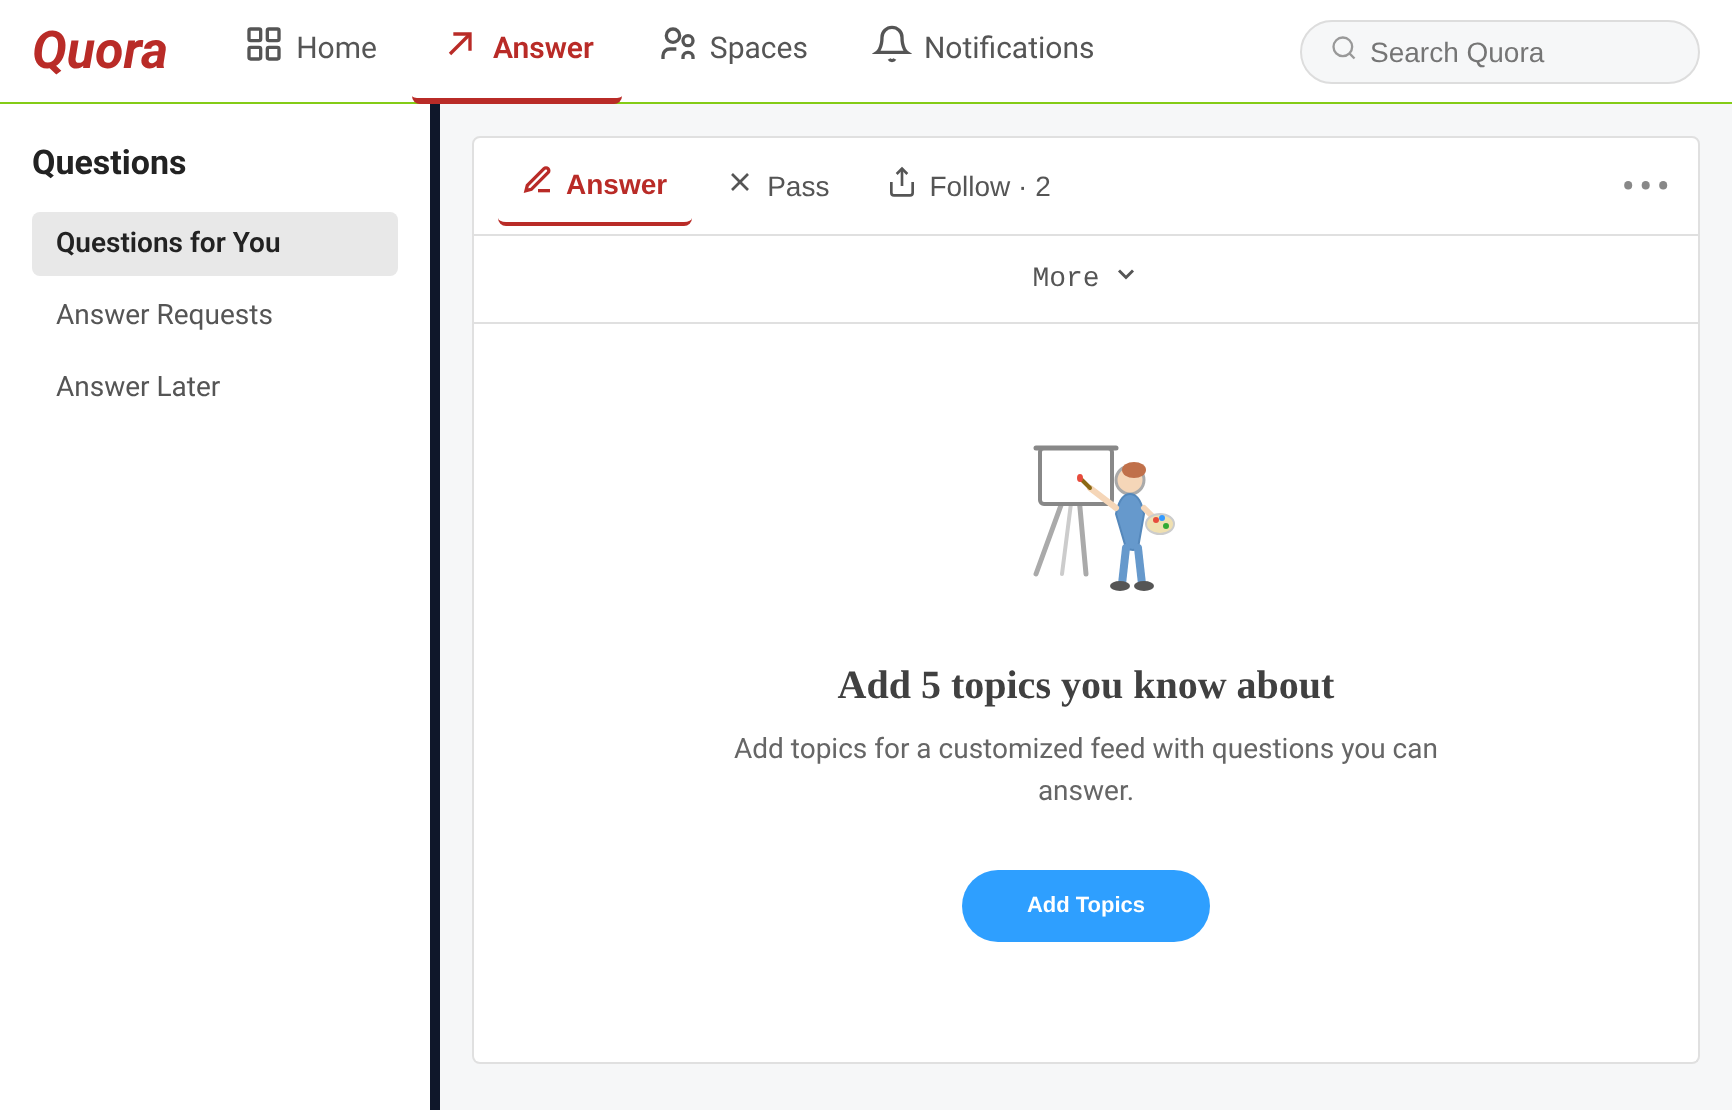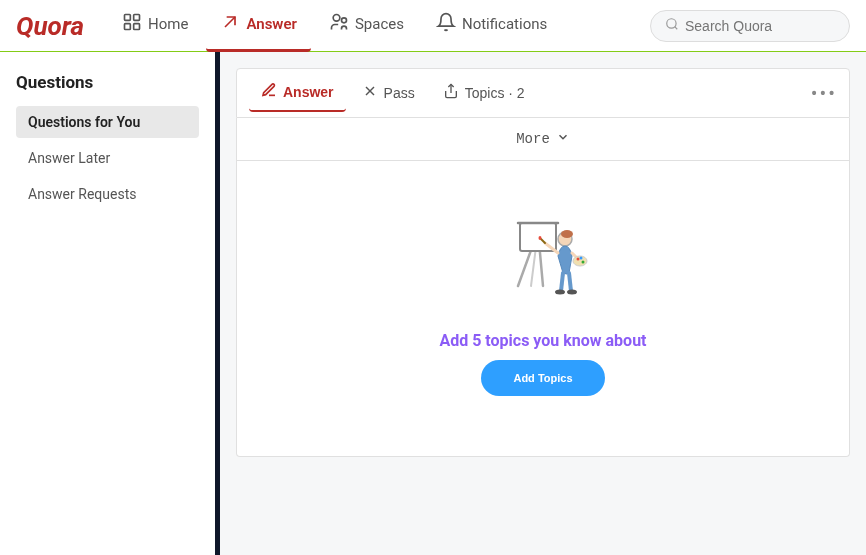--- a/index.html
+++ b/index.html
@@ -73,21 +73,21 @@
     
     .empty-card {
       background: #fff; border: 1px solid #e0e0e0; border-top: none;
       border-radius: 0 0 4px 4px;
       display: flex; flex-direction: column; align-items: center;
       padding: 40px 20px 60px; text-align: center;
     }
     .empty-illustration {
       width: 110px; height: 110px; margin-bottom: 20px;
     }
-    .empty-title { font-size: 16px; font-weight: 700; color: #8b5cf6; margin-bottom: 10px; }
+    .empty-title { font-size: 20px; font-weight: 700; color: #404040; margin-bottom: 10px; font-family: Liberation Serif, serif; }
     .empty-desc { font-size: 14px; color: #666; margin-bottom: 28px; max-width: 380px; line-height: 1.5; }
     .add-topics-btn {
       background: #2e9fff; color: #fff; border: none; border-radius: 30px;
       padding: 12px 32px; font-size: 11px; font-weight: 600; cursor: pointer;
     }
   </style>
 </head>
 <body>
 
 <nav class="topnav">
@@ -143,22 +143,22 @@
     </span>
     <input type="text" placeholder="Search Quora" style="">
   </div>
 </nav>
 
 <div class="layout">
 
   <aside class="sidebar">
     <div class="sidebar-title">Questions</div>
     <div class="sidebar-item active">Questions for You</div>
+    <div class="sidebar-item">Answer Requests</div>
     <div class="sidebar-item">Answer Later</div>
-    <div class="sidebar-item">Answer Requests</div>
   </aside>
 
   <main class="main">
 
     <div class="action-bar">
       <button class="action-btn active">
         <span class="action-btn-icon">
           <svg width="16" height="16" viewBox="0 0 24 24" fill="none" stroke="#b92b27" stroke-width="2.5">
               <path d="M12 20h9"></path>
               <path d="M16.5 3.5a2.121 2.121 0 0 1 3 3L7 19l-4 1 1-4L16.5 3.5z"></path>
@@ -176,21 +176,21 @@
         <span>Pass</span>
       </button>
       <button class="action-btn">
         <span class="action-btn-icon">
           <svg width="16" height="16" viewBox="0 0 24 24" fill="none" stroke="currentColor" stroke-width="2">
               <path d="M4 12v8a2 2 0 0 0 2 2h12a2 2 0 0 0 2-2v-8"></path>
               <polyline points="16 6 12 2 8 6"></polyline>
               <line x1="12" y1="2" x2="12" y2="15"></line>
             </svg>
         </span>
-        <span><span>Topics</span> · <span>2</span></span>
+        <span><span>Follow</span> · <span>2</span></span>
       </button>
       <div class="action-bar-spacer"></div>
       <div class="action-more">•••</div>
     </div>
 
     <div class="more-bar">
       <span>More</span>
       <span>
         <svg width="14" height="14" viewBox="0 0 24 24" fill="none" stroke="currentColor" stroke-width="2.5">
             <polyline points="6 9 12 15 18 9"></polyline>
@@ -228,16 +228,17 @@
         <ellipse cx="84" cy="91" rx="5" ry="2.5" fill="#555"></ellipse>
 
         <line x1="84" y1="52" x2="90" y2="58" stroke="#f5d6b8" stroke-width="3" stroke-linecap="round"></line>
         <ellipse cx="92" cy="60" rx="7" ry="5" fill="#f0e0b0" stroke="#ccc" stroke-width="1"></ellipse>
         <circle cx="90" cy="58" r="1.5" fill="#e74c3c"></circle>
         <circle cx="93" cy="57" r="1.5" fill="#3399ff"></circle>
         <circle cx="95" cy="61" r="1.5" fill="#33aa33"></circle>
       </svg>
 
       <div class="empty-title">Add 5 topics you know about</div>
+      <div class="empty-desc">Add topics for a customized feed with questions you can answer.</div>
       <button class="add-topics-btn">Add Topics</button>
     </div>
   </main>
 </div>
 
 </body></html>

